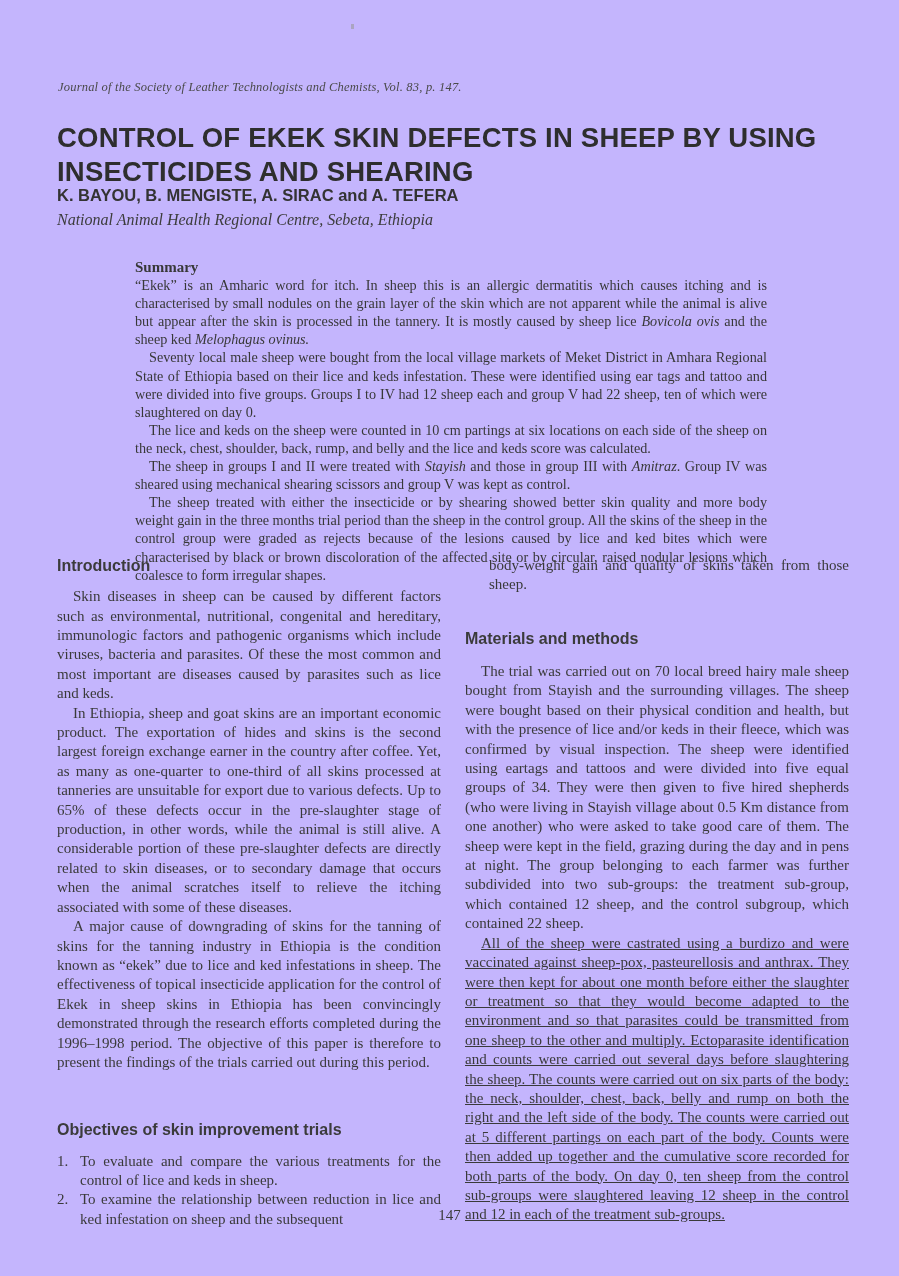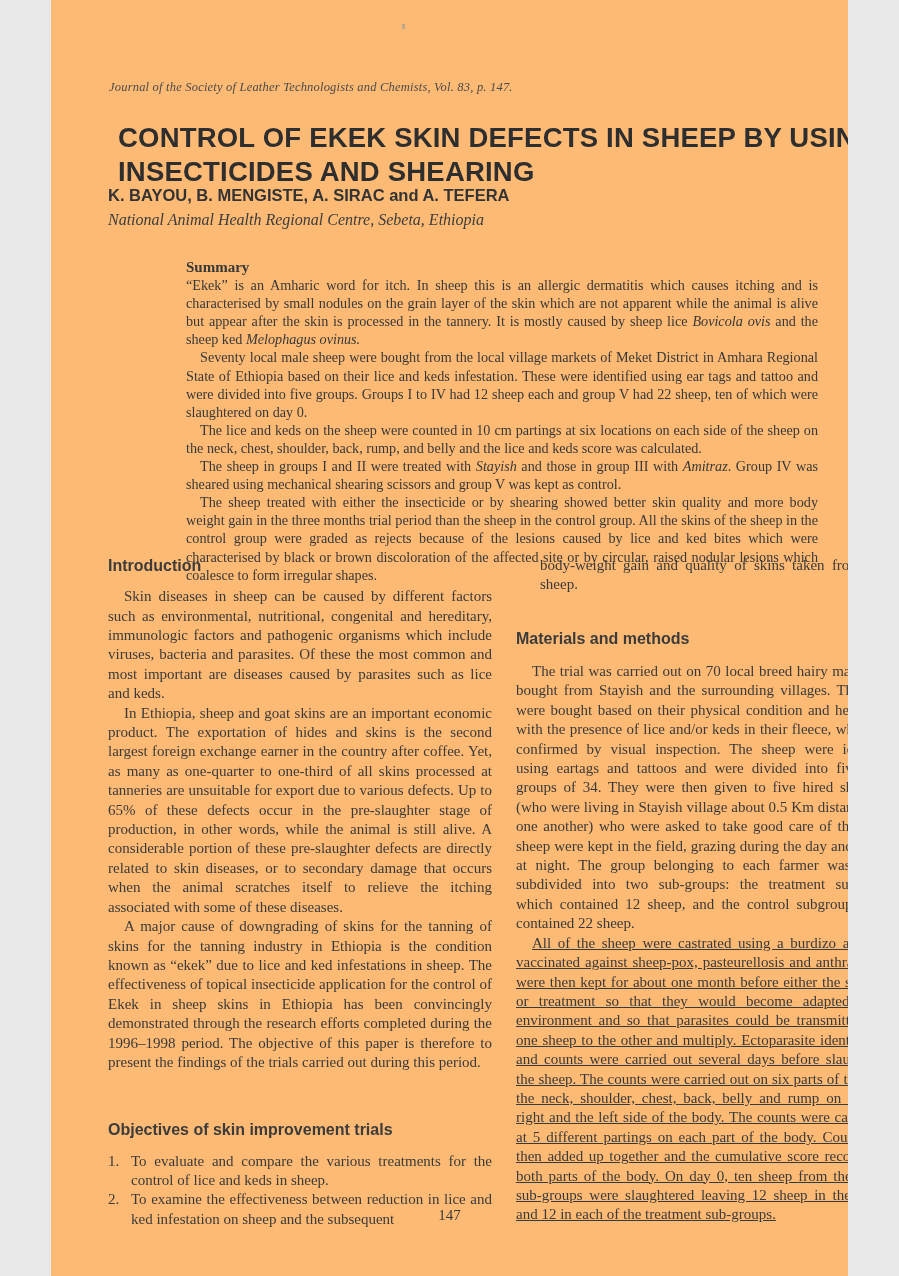--- a/index.html
+++ b/index.html
@@ -1,40 +1,39 @@
 <!DOCTYPE html>
 <html><head>
 <meta charset="utf-8">
 <style>
   html, body { margin: 0; padding: 0; background: #e8e8e8; }
   .page {
     position: relative;
-    width: 797px;
+    width: 899px;
     height: 1276px;
-    background: #fdba74;
+    background: #c4b5fd;
     margin: 0 auto;
     overflow: hidden;
     color: #3a3a3a;
     -webkit-font-smoothing: antialiased;
   }
   .journal-line {
     position: absolute;
     left: 58px; top: 80px;
     font: italic 12.5px/1.2 "Liberation Serif", serif;
     color: #4a4a4a;
     letter-spacing: 0.2px;
   }
   .title {
     position: absolute;
     left: 57px; top: 121px;
     width: 790px;
     font: bold 27.5px/34px "Liberation Sans", sans-serif;
     color: #2e2e2e;
     letter-spacing: 0.2px;
-    margin-left: 10px;
   }
   .authors {
     position: absolute;
     left: 57px; top: 186px;
     font: bold 16.5px/1.2 "Liberation Sans", sans-serif;
     color: #333;
   }
   .affiliation {
     position: absolute;
     left: 57px; top: 210px;
@@ -139,21 +138,21 @@
       <p class="ind">In Ethiopia, sheep and goat skins are an important economic product. The exportation of hides and skins is the second largest foreign exchange earner in the country after coffee. Yet, as many as one-quarter to one-third of all skins processed at tanneries are unsuitable for export due to various defects. Up to 65% of these defects occur in the pre-slaughter stage of production, in other words, while the animal is still alive. A considerable portion of these pre-slaughter defects are directly related to skin diseases, or to secondary damage that occurs when the animal scratches itself to relieve the itching associated with some of these diseases.</p>
       <p class="ind">A major cause of downgrading of skins for the tanning of skins for the tanning industry in Ethiopia is the condition known as “ekek” due to lice and ked infestations in sheep. The effectiveness of topical insecticide application for the control of Ekek in sheep skins in Ethiopia has been convincingly demonstrated through the research efforts completed during the 1996–1998 period. The objective of this paper is therefore to present the findings of the trials carried out during this period.</p>
 
       <h3 class="col-heading objectives-heading">Objectives of skin improvement trials</h3>
       <div class="obj-item">
         <span class="obj-num">1.</span>
         <span class="obj-text">To evaluate and compare the various treatments for the control of lice and keds in sheep.</span>
       </div>
       <div class="obj-item">
         <span class="obj-num">2.</span>
-        <span class="obj-text">To examine the effectiveness between reduction in lice and ked infestation on sheep and the subsequent</span>
+        <span class="obj-text">To examine the relationship between reduction in lice and ked infestation on sheep and the subsequent</span>
       </div>
     </div>
 
     <div class="col">
       <p class="continuation">body-weight gain and quality of skins taken from those sheep.</p>
       <h3 class="col-heading materials-heading">Materials and methods</h3>
       <p class="ind">The trial was carried out on 70 local breed hairy male sheep bought from Stayish and the surrounding villages. The sheep were bought based on their physical condition and health, but with the presence of lice and/or keds in their fleece, which was confirmed by visual inspection. The sheep were identified using eartags and tattoos and were divided into five equal groups of 34. They were then given to five hired shepherds (who were living in Stayish village about 0.5 Km distance from one another) who were asked to take good care of them. The sheep were kept in the field, grazing during the day and in pens at night. The group belonging to each farmer was further subdivided into two sub-groups: the treatment sub-group, which contained 12 sheep, and the control subgroup, which contained 22 sheep.</p>
       <p class="ind mat-p2">All of the sheep were castrated using a burdizo and were vaccinated against sheep-pox, pasteurellosis and anthrax. They were then kept for about one month before either the slaughter or treatment so that they would become adapted to the environment and so that parasites could be transmitted from one sheep to the other and multiply. Ectoparasite identification and counts were carried out several days before slaughtering the sheep. The counts were carried out on six parts of the body: the neck, shoulder, chest, back, belly and rump on both the right and the left side of the body. The counts were carried out at 5 different partings on each part of the body. Counts were then added up together and the cumulative score recorded for both parts of the body. On day 0, ten sheep from the control sub-groups were slaughtered leaving 12 sheep in the control and 12 in each of the treatment sub-groups.</p>
     </div>
   </div>

